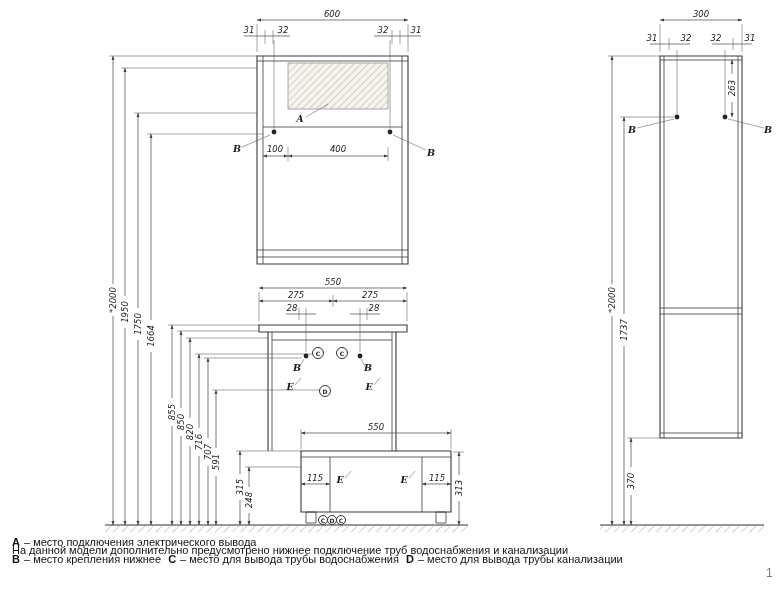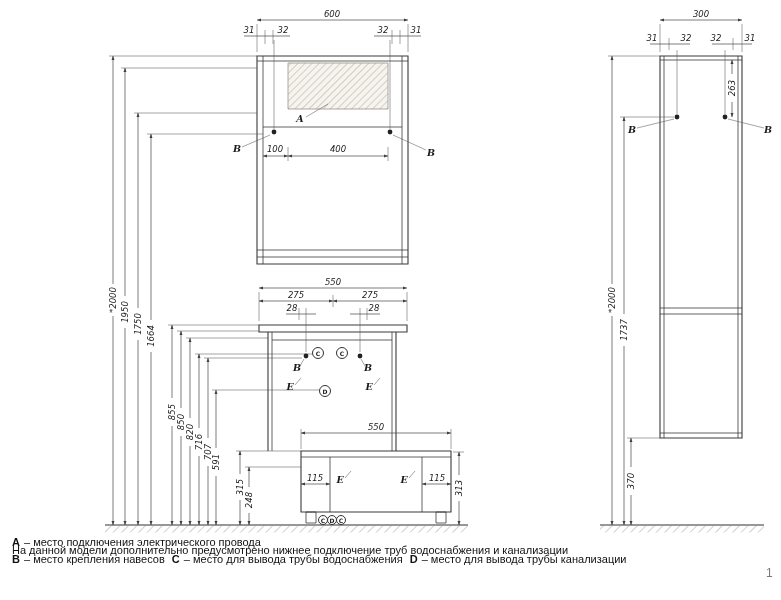--- a/index.html
+++ b/index.html
@@ -302,24 +302,24 @@
     <text class="let" x="768" y="133" text-anchor="middle">B</text>
   </g>
 
   <g>
     <line class="gnd" x1="600" y1="525" x2="764" y2="525"></line>
     <rect x="600" y="525.5" width="164" height="7" fill="url(#gh)" stroke="none"></rect>
   </g>
 </svg>
 
 <div class="legend" style="top:536px">
-  <span class="k">A</span><span>– место подключения электрического провода</span>
+  <span class="k">A</span><span>– место подключения электрического вывода</span>
 </div>
 <div class="legend" style="top:553px">
-  <span class="k">B</span><span>– место крепления навесов</span>
+  <span class="k">B</span><span>– место крепления нижнее</span>
   <span class="k">C</span><span>– место для вывода трубы водоснабжения</span>
   <span class="k">D</span><span>– место для вывода трубы канализации</span>
 </div>
 <div class="legend" style="top:544px">
   <span>На данной модели дополнительно предусмотрено нижнее подключение труб водоснабжения и канализации</span>
 </div>
 
 <div class="pageno">1</div>
 
 </div>

